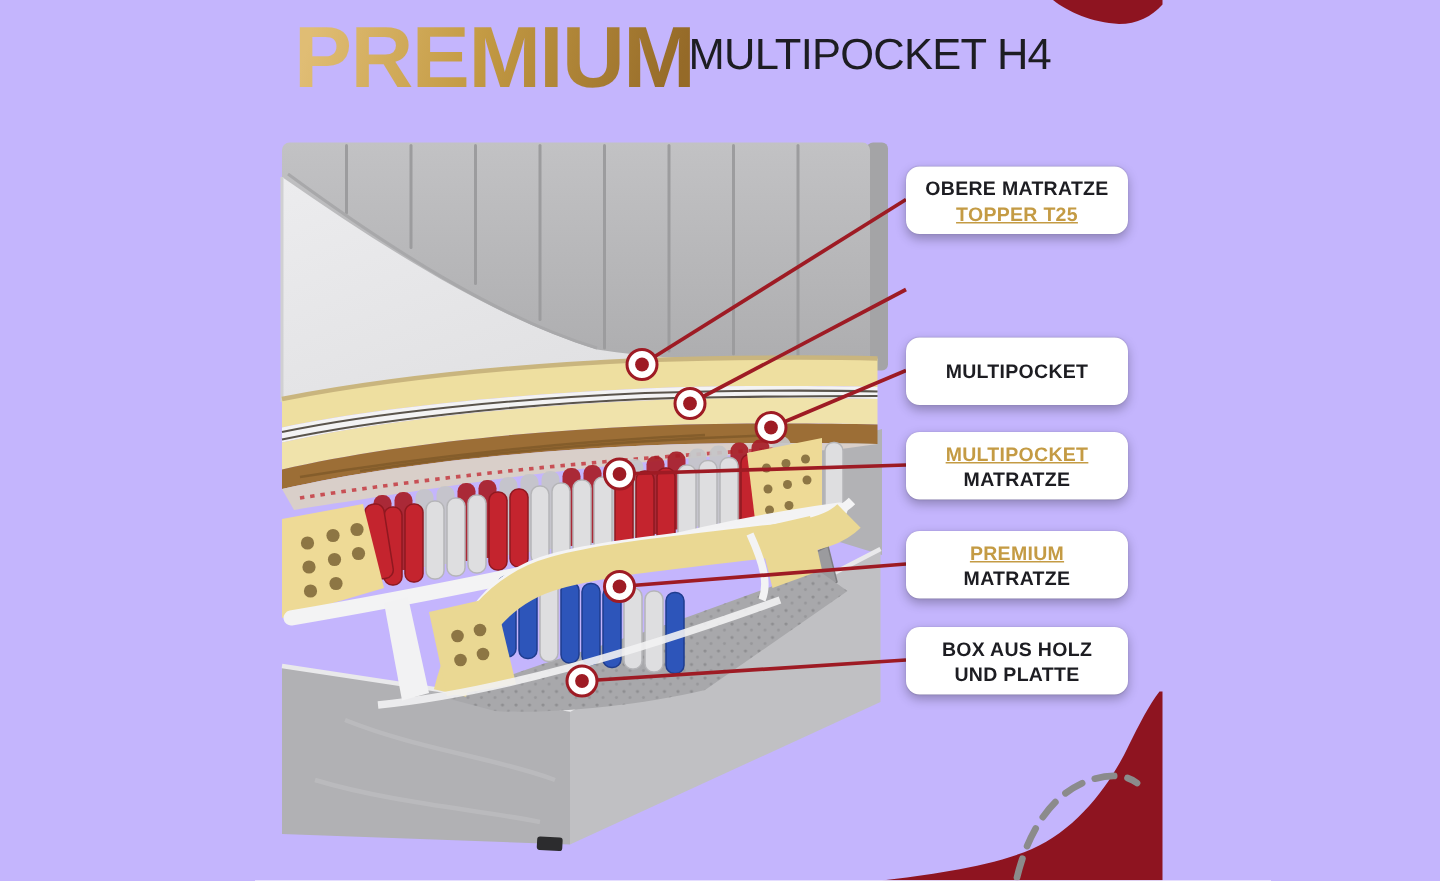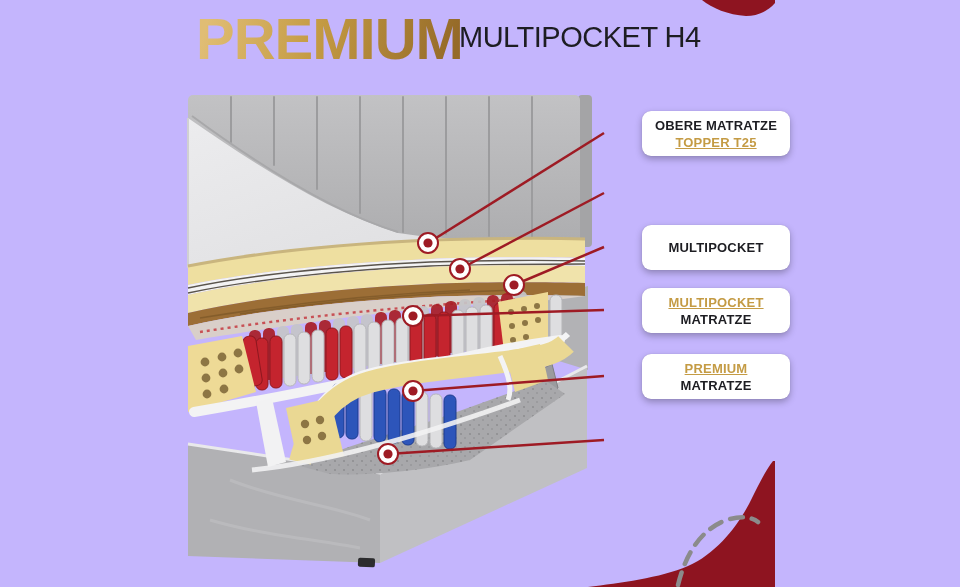--- a/index.html
+++ b/index.html
@@ -14,21 +14,21 @@
     -webkit-background-clip:text;background-clip:text;color:transparent;line-height:1;
   }
   .product{position:absolute;left:459px;top:21px;color:var(--dark_text);font-weight:400;line-height:32px;font-size:29px;letter-spacing:-0.5px;}
   .product div{white-space:nowrap;}
   
   .callout-label{
     position:absolute;left:604px;width:148px;height:45px;background:#fff;border-radius:9px;
     box-shadow:0 3px 7px rgba(0,0,0,.28), 0 0 1px rgba(0,0,0,.18);
     display:flex;flex-direction:column;align-items:center;justify-content:center;
     font-size:13px;font-weight:700;line-height:17px;color:var(--dark_text);letter-spacing:.2px;
-    text-align:center;z-index:3;margin-left:38px;
+    text-align:center;z-index:3;
   }
   .callout-label .gold{color:var(--gold);text-decoration:underline;}
   .l1{top:111px}.l2{top:171px}.l3{top:225px}.l4{top:288px}.l5{top:354px}.l6{top:418px}
   
   svg.scene{position:absolute;left:0;top:0;width:960px;height:587px;z-index:2;}
   .callout-line{stroke:var(--callout_red);stroke-width:2.5;}
   .marker-ring{fill:#fff;stroke:var(--callout_red);stroke-width:2;}
   .marker-dot{fill:var(--callout_red);}
   .decor{fill:var(--decor_red);}
 </style>
@@ -290,14 +290,18 @@
     <span>MULTIPOCKET</span>
   </div>
   <div class="callout-label l4">
     <span class="gold">MULTIPOCKET</span>
     <span>MATRATZE</span>
   </div>
   <div class="callout-label l5">
     <span class="gold">PREMIUM</span>
     <span>MATRATZE</span>
   </div>
+  <div class="callout-label l6">
+    <span>BOX AUS HOLZ</span>
+    <span>UND PLATTE</span>
+  </div>
 
 </div>
 
 </body></html>

